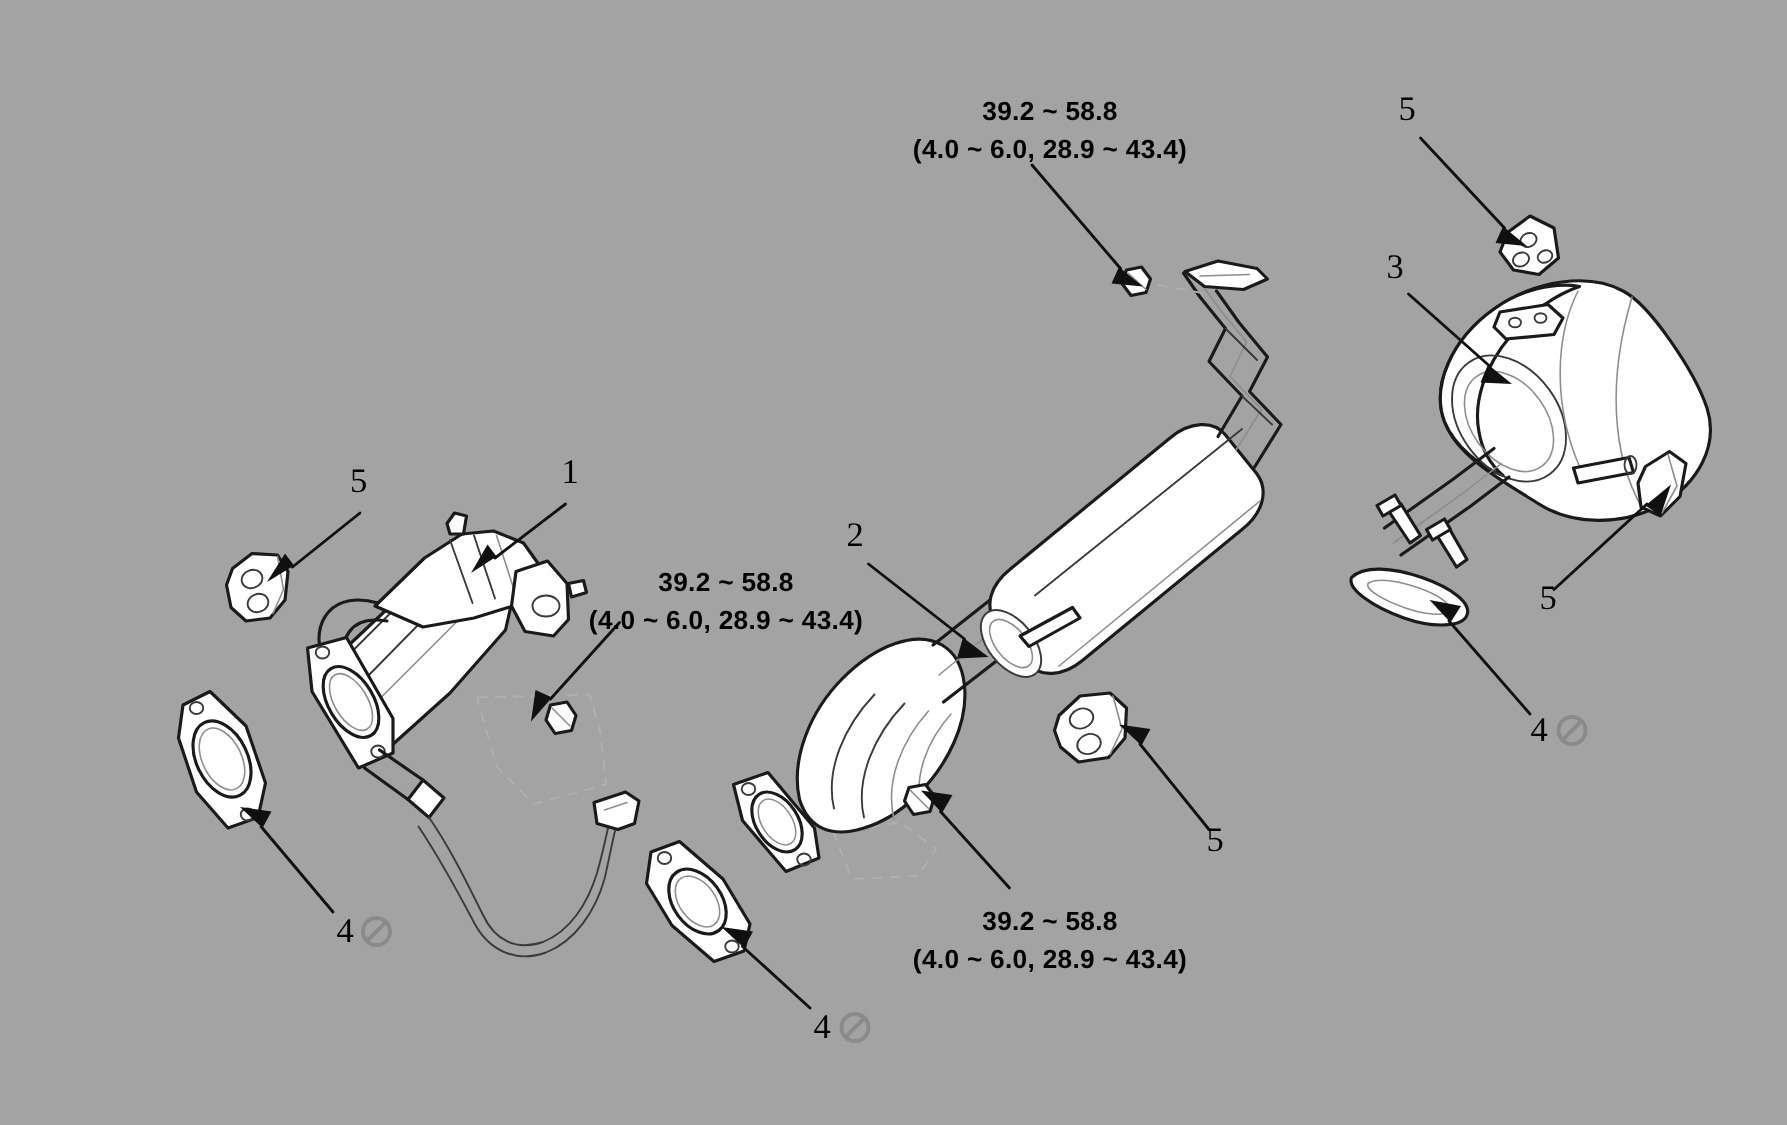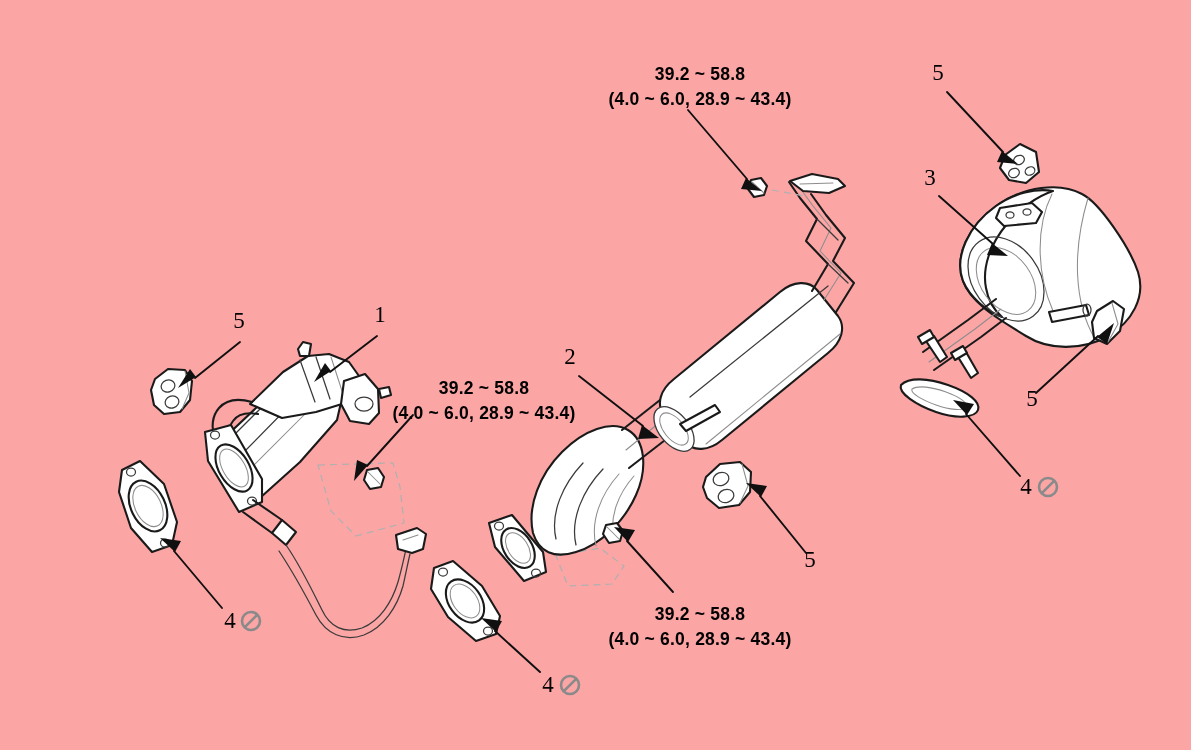--- a/index.html
+++ b/index.html
@@ -8,21 +8,21 @@
     padding: 0;
     background: #ffffff;
   }
   body {
     font-family: "Liberation Sans", sans-serif;
   }
   #diagram-root {
     position: relative;
     width: 1191px;
     height: 750px;
-    background: #fca5a5;
+    background: #a3a3a3;
     overflow: hidden;
   }
   #diagram-svg {
     position: absolute;
     left: 0;
     top: 0;
     width: 1191px;
     height: 750px;
     display: block;
   }

